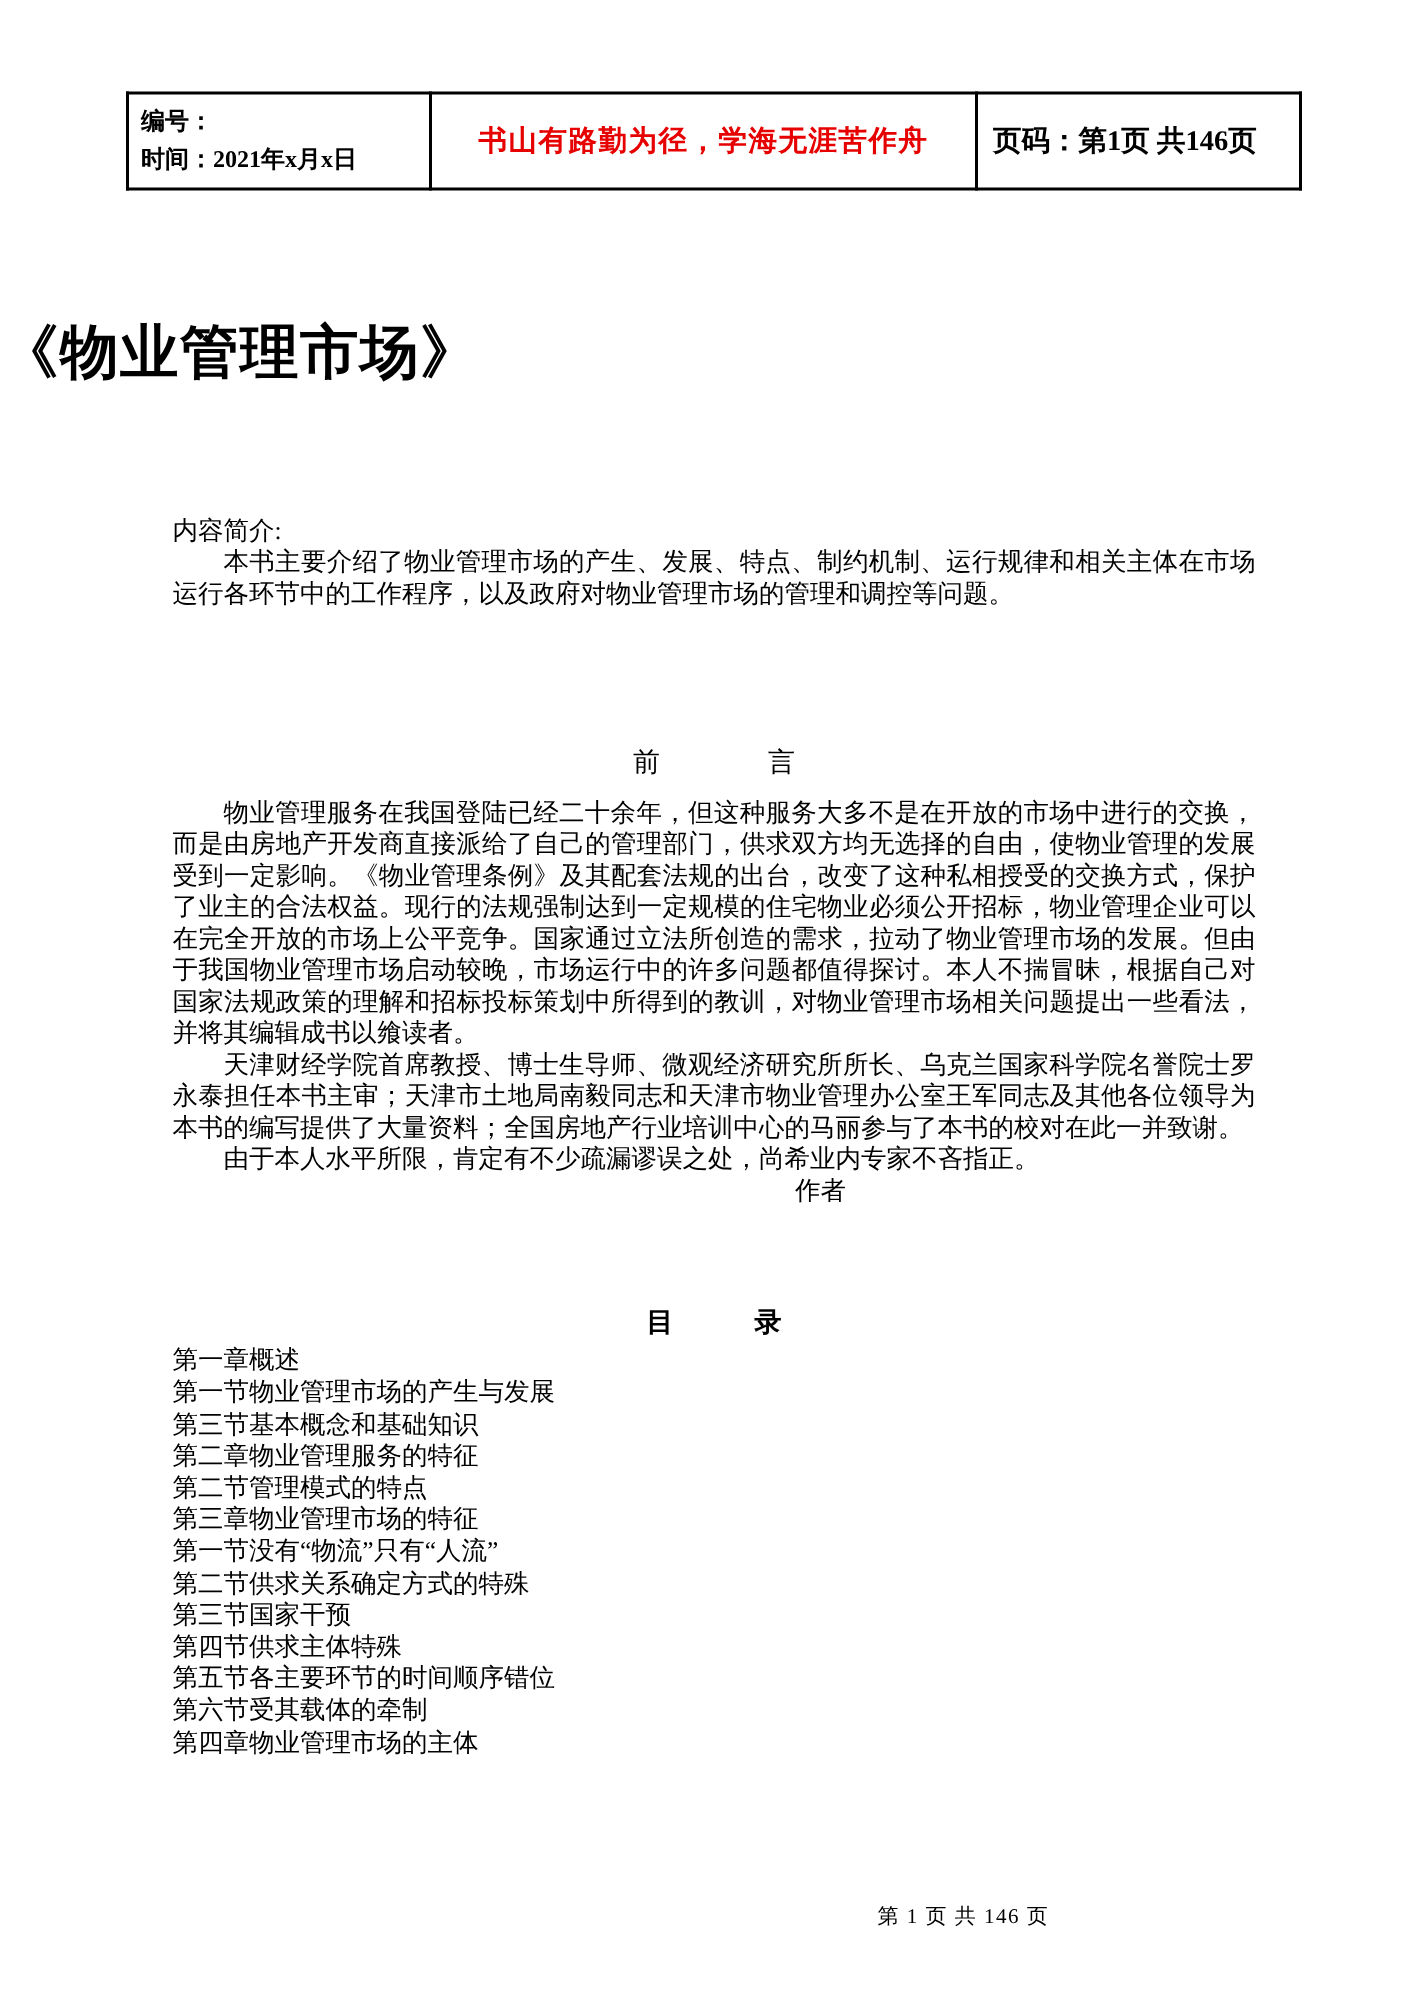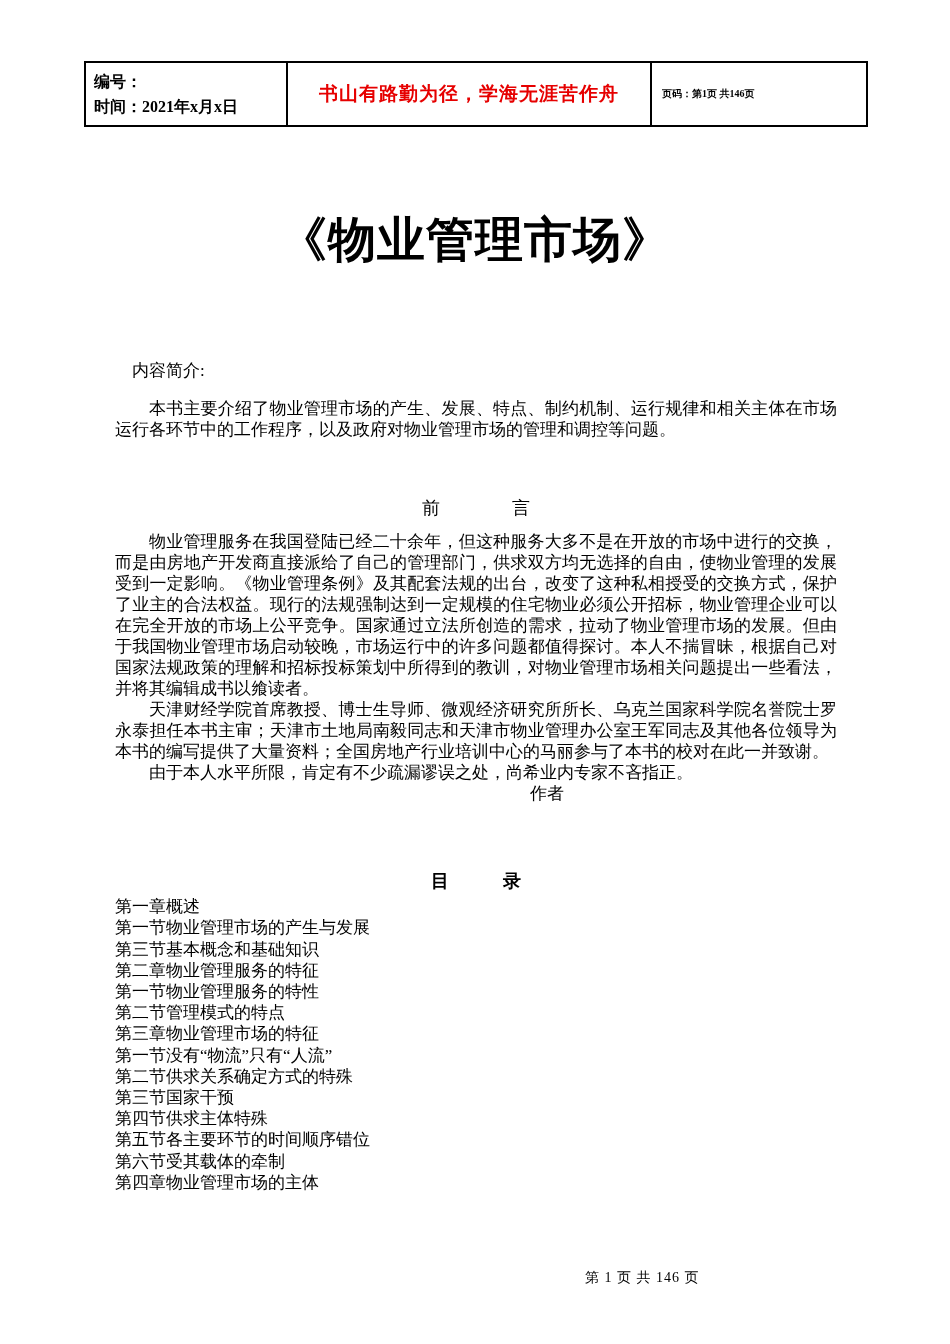--- a/index.html
+++ b/index.html
@@ -21,36 +21,36 @@
     border-collapse: collapse; table-layout: fixed;
   }
   .header-table td { border: 2px solid #000; vertical-align: middle; }
   .cell-meta  { width: 202px; padding: 3px 8px; }
   .cell-meta div { font-weight: bold; font-size: 16px; line-height: 25px; }
   .cell-motto {
     width: 364px; text-align: center;
     font-weight: bold; font-size: 19px; color: #e60000;
     letter-spacing: 1px;
   }
-  .cell-page  { width: 216px; padding: 3px 10px; font-weight: bold; font-size: 10px; margin-top: 18px; }
+  .cell-page  { width: 216px; padding: 3px 10px; font-weight: bold; font-size: 19px; margin-top: 18px; }
 
   
   .doc-title {
     position: absolute; top: 208px; left: 0; width: 100%;
-    margin: 0; text-align: center;
-    font-size: 48px; font-weight: bold; letter-spacing: 1px;
+    margin: 0; text-align: left;
+    font-size: 39px; font-weight: bold; letter-spacing: 1px;
   }
 
   
   .textblock { font-size: 17px; line-height: 21px; }
   .block-intro   { position: absolute; top: 343px; left: 115px; width: 722px; }
   .block-preface { position: absolute; top: 498px; left: 115px; width: 722px; }
   .block-toc     { position: absolute; top: 871px; left: 115px; width: 722px; line-height: 21.2px; }
 
-  .intro-heading { margin: 17px; }
+  .intro-heading { margin: 0; }
   .para { margin: 0; text-indent: 2em; text-align: justify; }
 
   .preface-heading {
     margin: 0 0 12px 0; text-align: center; white-space: pre;
     font-size: 18px;
   }
   .author-line { margin: 0; padding-left: 415px; }
 
   .toc-heading {
     margin: 0 0 4px 0; text-align: center; white-space: pre;
@@ -100,21 +100,20 @@
     <p class="para">由于本人水平所限，肯定有不少疏漏谬误之处，尚希业内专家不吝指正。</p>
     <p class="author-line">作者</p>
   </div>
 
   <div class="textblock block-toc">
     <p class="toc-heading">目　　　录</p>
     <p class="toc-item">第一章概述</p>
     <p class="toc-item">第一节物业管理市场的产生与发展</p>
     <p class="toc-item">第三节基本概念和基础知识</p>
     <p class="toc-item">第二章物业管理服务的特征</p>
-    <p class="toc-item">第一节物业管理服务的特性</p>
     <p class="toc-item">第二节管理模式的特点</p>
     <p class="toc-item">第三章物业管理市场的特征</p>
     <p class="toc-item">第一节没有“物流”只有“人流”</p>
     <p class="toc-item">第二节供求关系确定方式的特殊</p>
     <p class="toc-item">第三节国家干预</p>
     <p class="toc-item">第四节供求主体特殊</p>
     <p class="toc-item">第五节各主要环节的时间顺序错位</p>
     <p class="toc-item">第六节受其载体的牵制</p>
     <p class="toc-item">第四章物业管理市场的主体</p>
   </div>

